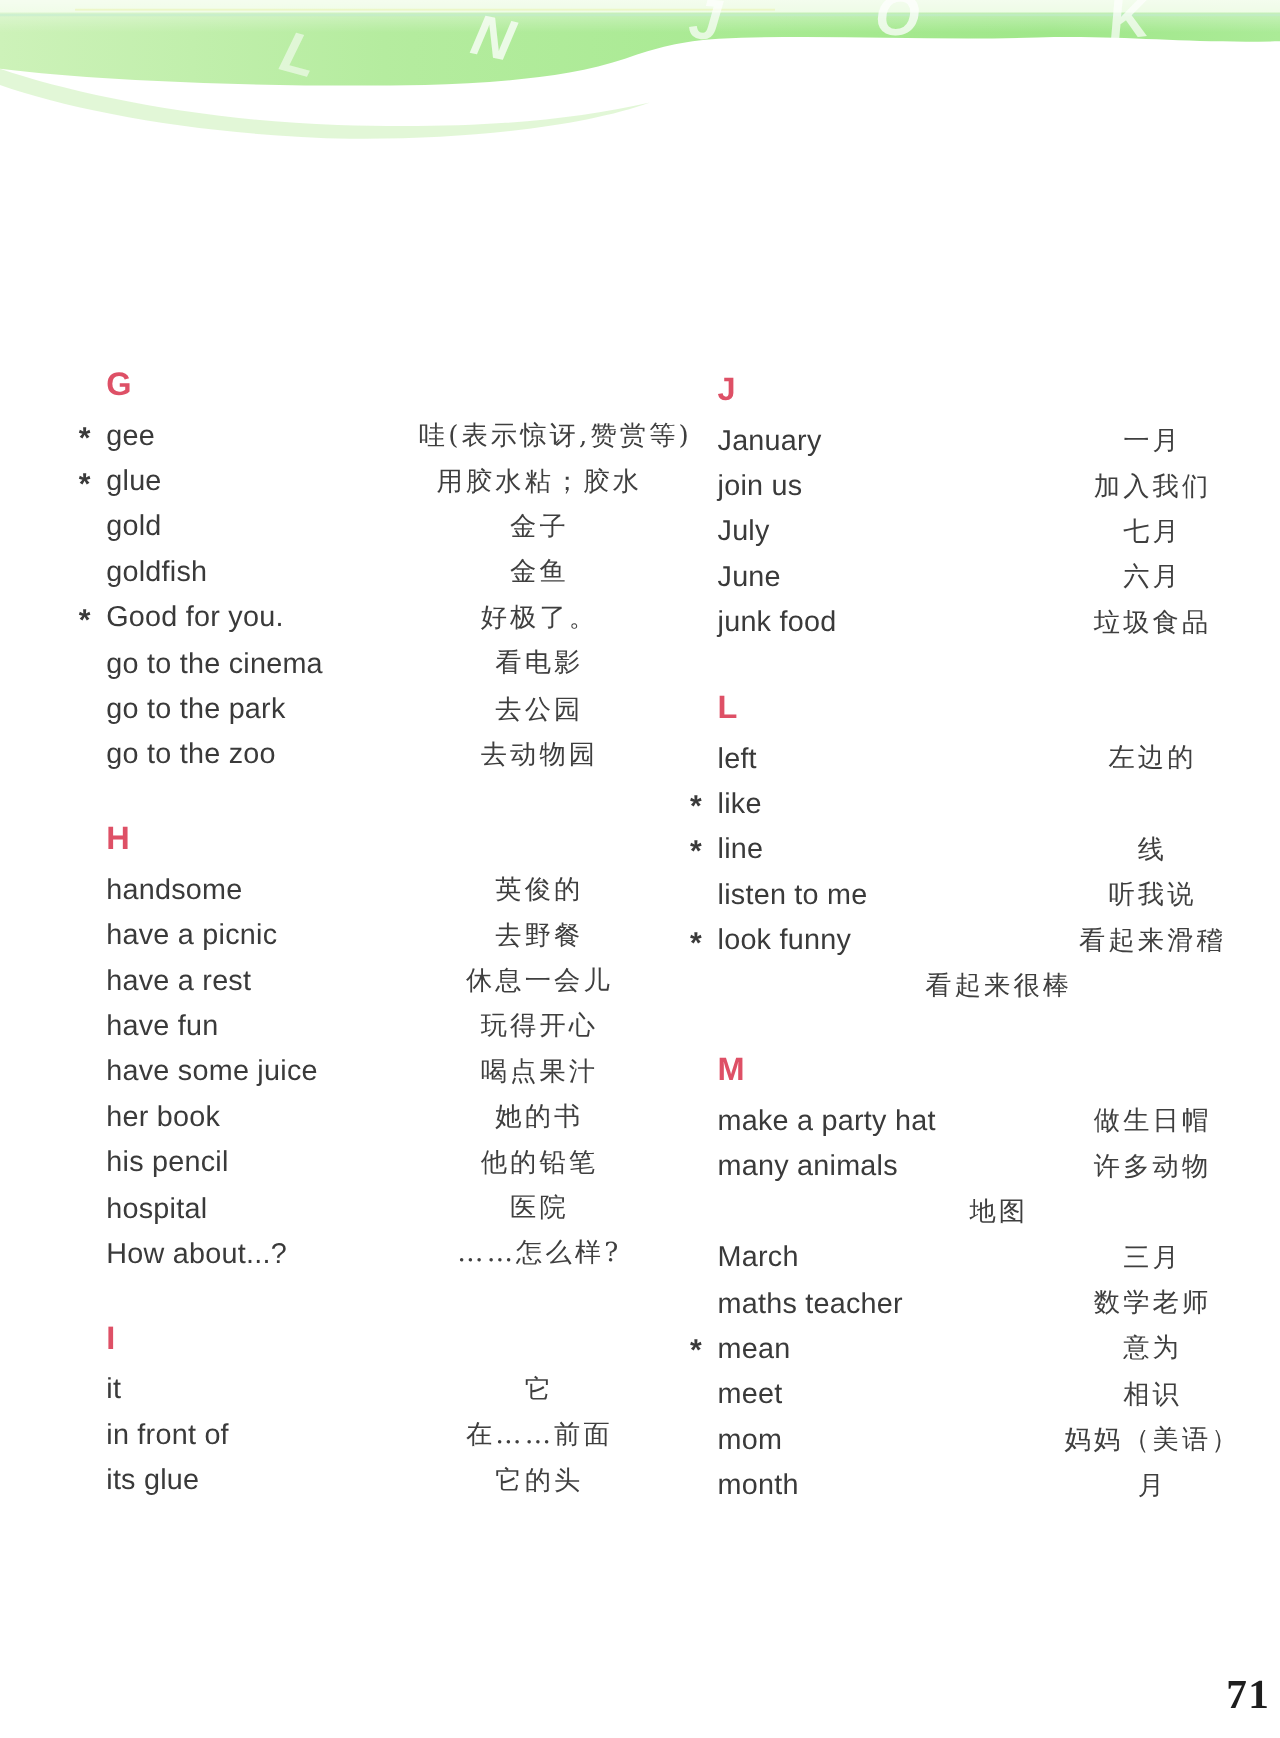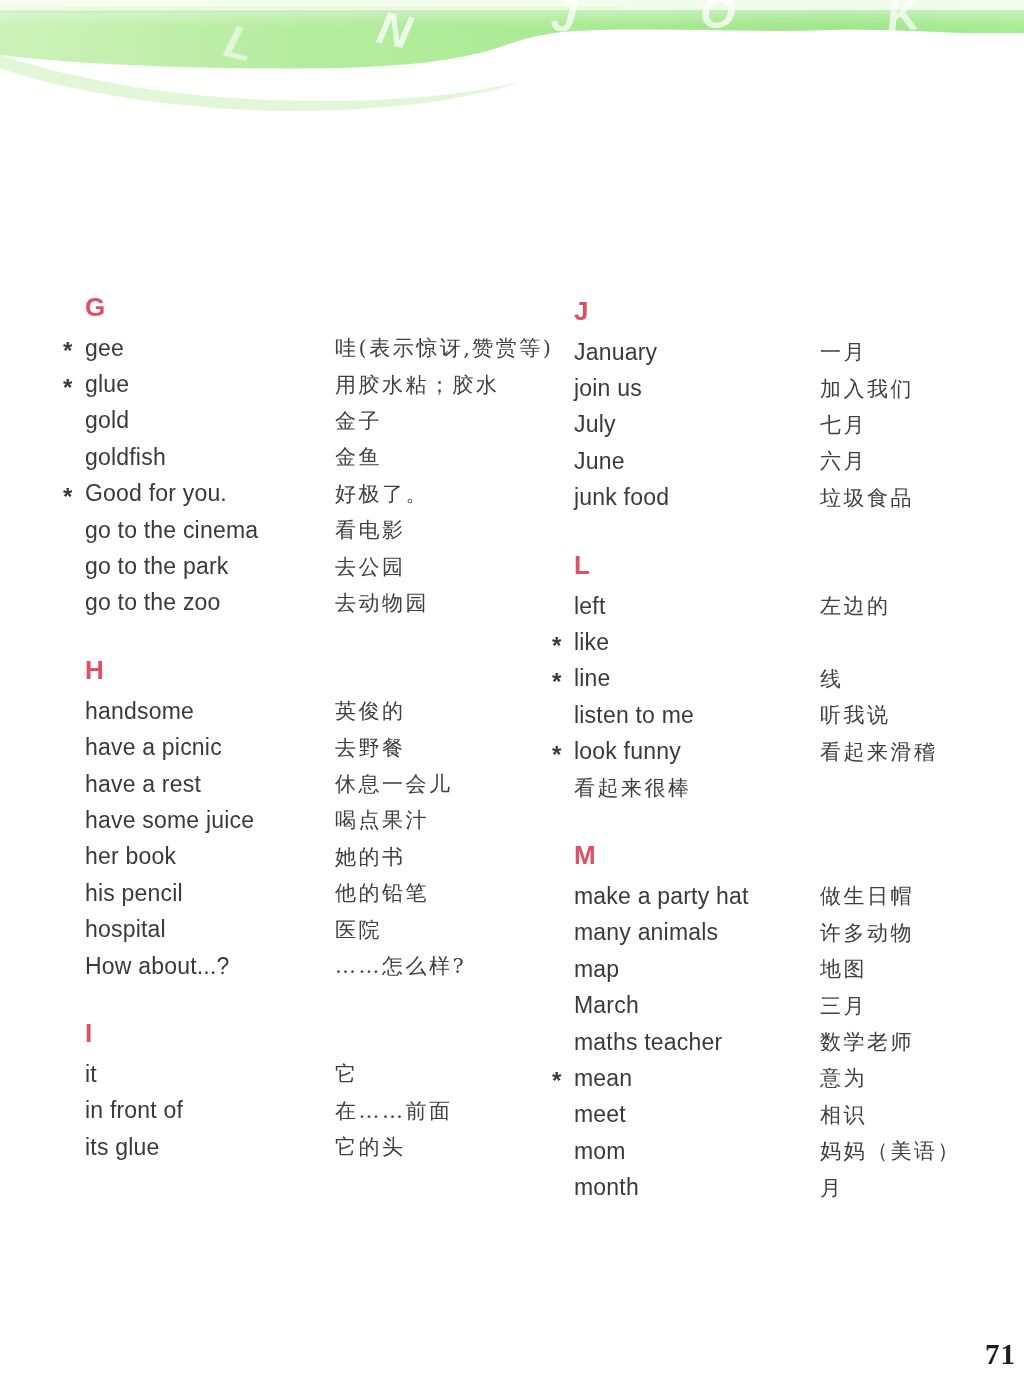--- a/index.html
+++ b/index.html
@@ -27,27 +27,27 @@
   }
   .cell-en{
     flex:0 0 250px;width:250px;
     font-size:23px;font-weight:400;color:#3a3a3a;
     letter-spacing:0.2px;white-space:nowrap;
   }
   .col-right .cell-en{flex:0 0 246px;width:246px;}
   .cell-zh{
     flex:1 1 auto;
     font-family:"DejaVu Serif",serif;
-    font-size:21px;color:#3f3f3f;letter-spacing:2.5px;white-space:nowrap;
+    font-size:21px;color:#3f3f3f;letter-spacing:2.5px;white-space:nowrap;text-align:center;
   }
   
   .page-number{
     position:absolute;top:1338px;right:8px;
     font-family:"Liberation Serif",serif;font-weight:700;
-    font-size:29px;color:#1e1e1e;letter-spacing:1px;
+    font-size:33px;color:#1e1e1e;letter-spacing:1px;
   }
 </style>
 </head>
 <body>
 
 <div class="banner">
   <svg width="1024" height="120" viewBox="0 0 1024 120">
     <defs>
       <linearGradient id="bg" x1="0" y1="0" x2="1" y2="0">
         <stop offset="0" stop-color="#cdf2b9"></stop>
@@ -154,20 +154,25 @@
     <span class="cell-en">have a picnic</span>
     <span class="cell-zh">去野餐</span>
   </div>
 
   <div class="row">
     <span class="cell-star"></span>
     <span class="cell-en">have a rest</span>
     <span class="cell-zh">休息一会儿</span>
   </div>
 
+  <div class="row">
+    <span class="cell-star"></span>
+    <span class="cell-en">have fun</span>
+    <span class="cell-zh">玩得开心</span>
+  </div>
 
   <div class="row">
     <span class="cell-star"></span>
     <span class="cell-en">have some juice</span>
     <span class="cell-zh">喝点果汁</span>
   </div>
 
   <div class="row">
     <span class="cell-star"></span>
     <span class="cell-en">her book</span>
@@ -302,21 +307,20 @@
   </div>
 
   <div class="row">
     <span class="cell-star"></span>
     <span class="cell-en">many animals</span>
     <span class="cell-zh">许多动物</span>
   </div>
 
   <div class="row">
     <span class="cell-star"></span>
-    <span class="cell-en">map</span>
     <span class="cell-zh">地图</span>
   </div>
 
   <div class="row">
     <span class="cell-star"></span>
     <span class="cell-en">March</span>
     <span class="cell-zh">三月</span>
   </div>
 
   <div class="row">

